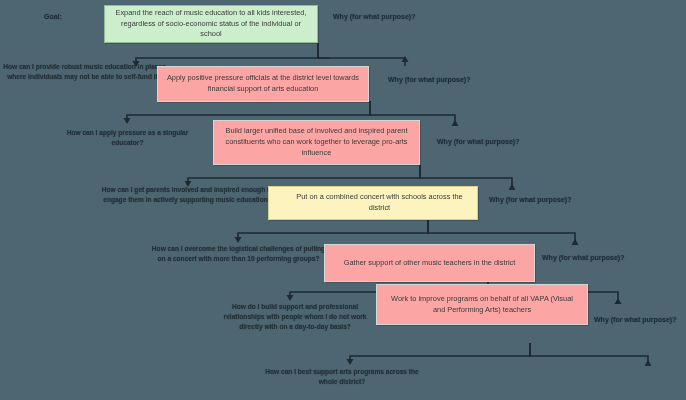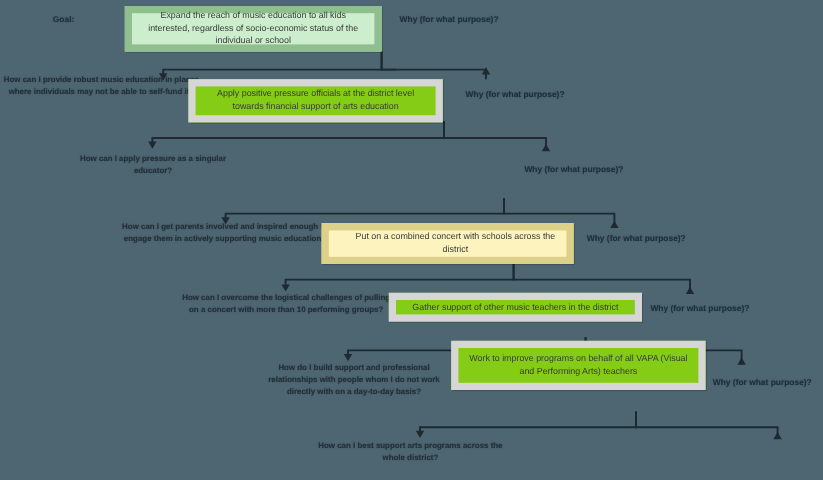--- a/index.html
+++ b/index.html
@@ -7,31 +7,31 @@
     width:686px;height:400px;
     background:#4d6672;
     font-family:"Liberation Sans",sans-serif;
     overflow:hidden;
     position:relative;
   }
   #canvas{position:absolute;inset:0;}
   .box{
     position:absolute;
     box-sizing:border-box;
-    border:6px solid #a3a3a3;
+    border:1px solid #a3a3a3;
     display:flex;align-items:center;justify-content:center;
     text-align:center;
     color:#3a3a3a;
     font-size:7.4px;
     line-height:1.45;
     padding:4px 7px;
     box-shadow:1px 1px 0 rgba(0,0,0,.18);
   }
   .box.green{background:#cdeecd;border-color:#8fbf8f;}
-  .box.white{background:#84cc16;border-color:#d6d6d6;}
+  .box.white{background:#fca5a5;border-color:#d6d6d6;}
   .box.yellow{background:#fdf3bf;border-color:#ddd089;}
   .qlabel{
     position:absolute;
     color:#243038;
     font-size:6.6px;
     line-height:1.5;
     text-align:center;
     font-weight:bold;
     text-shadow:0 0 1px rgba(36,48,56,.55);
   }
@@ -108,21 +108,22 @@
   <div class="qlabel" style="left:56px;top:128px;width:143px;">How can I apply pressure as a singular educator?</div>
   <div class="qlabel" style="left:100px;top:185px;width:175px;">How can I get parents involved and inspired enough to engage them in actively supporting music education?</div>
   <div class="qlabel" style="left:151px;top:244px;width:175px;">How can I overcome the logistical challenges of pulling on a concert with more than 10 performing groups?</div>
   <div class="qlabel" style="left:215px;top:302px;width:160px;">How do I build support and professional relationships with people whom I do not work directly with on a day-to-day basis?</div>
   <div class="qlabel" style="left:262px;top:367px;width:160px;">How can I best support arts programs across the whole district?</div>
 
   <div class="box green" style="left:104px;top:5px;width:214px;height:38px;">Expand the reach of music education to all kids interested, regardless of socio-economic status of the individual or school</div>
 
   <div class="box white" style="left:157px;top:66px;width:212px;height:36px;">Apply positive pressure officials at the district level towards financial support of arts education</div>
 
+  <div class="box white" style="left:213px;top:120px;width:207px;height:45px;">Build larger unified base of involved and inspired parent constituents who can work together to leverage pro-arts influence</div>
 
   <div class="box yellow" style="left:268px;top:186px;width:210px;height:34px;padding-left:20px;">Put on a combined concert with schools across the district</div>
 
-  <div class="box white" style="left:324px;top:244px;width:211px;height:24px;">Gather support of other music teachers in the district</div>
+  <div class="box white" style="left:324px;top:244px;width:211px;height:38px;">Gather support of other music teachers in the district</div>
 
   <div class="box white" style="left:376px;top:284px;width:212px;height:41px;">Work to improve programs on behalf of all VAPA (Visual and Performing Arts) teachers</div>
 
 
 </div>
 
 </body></html>

